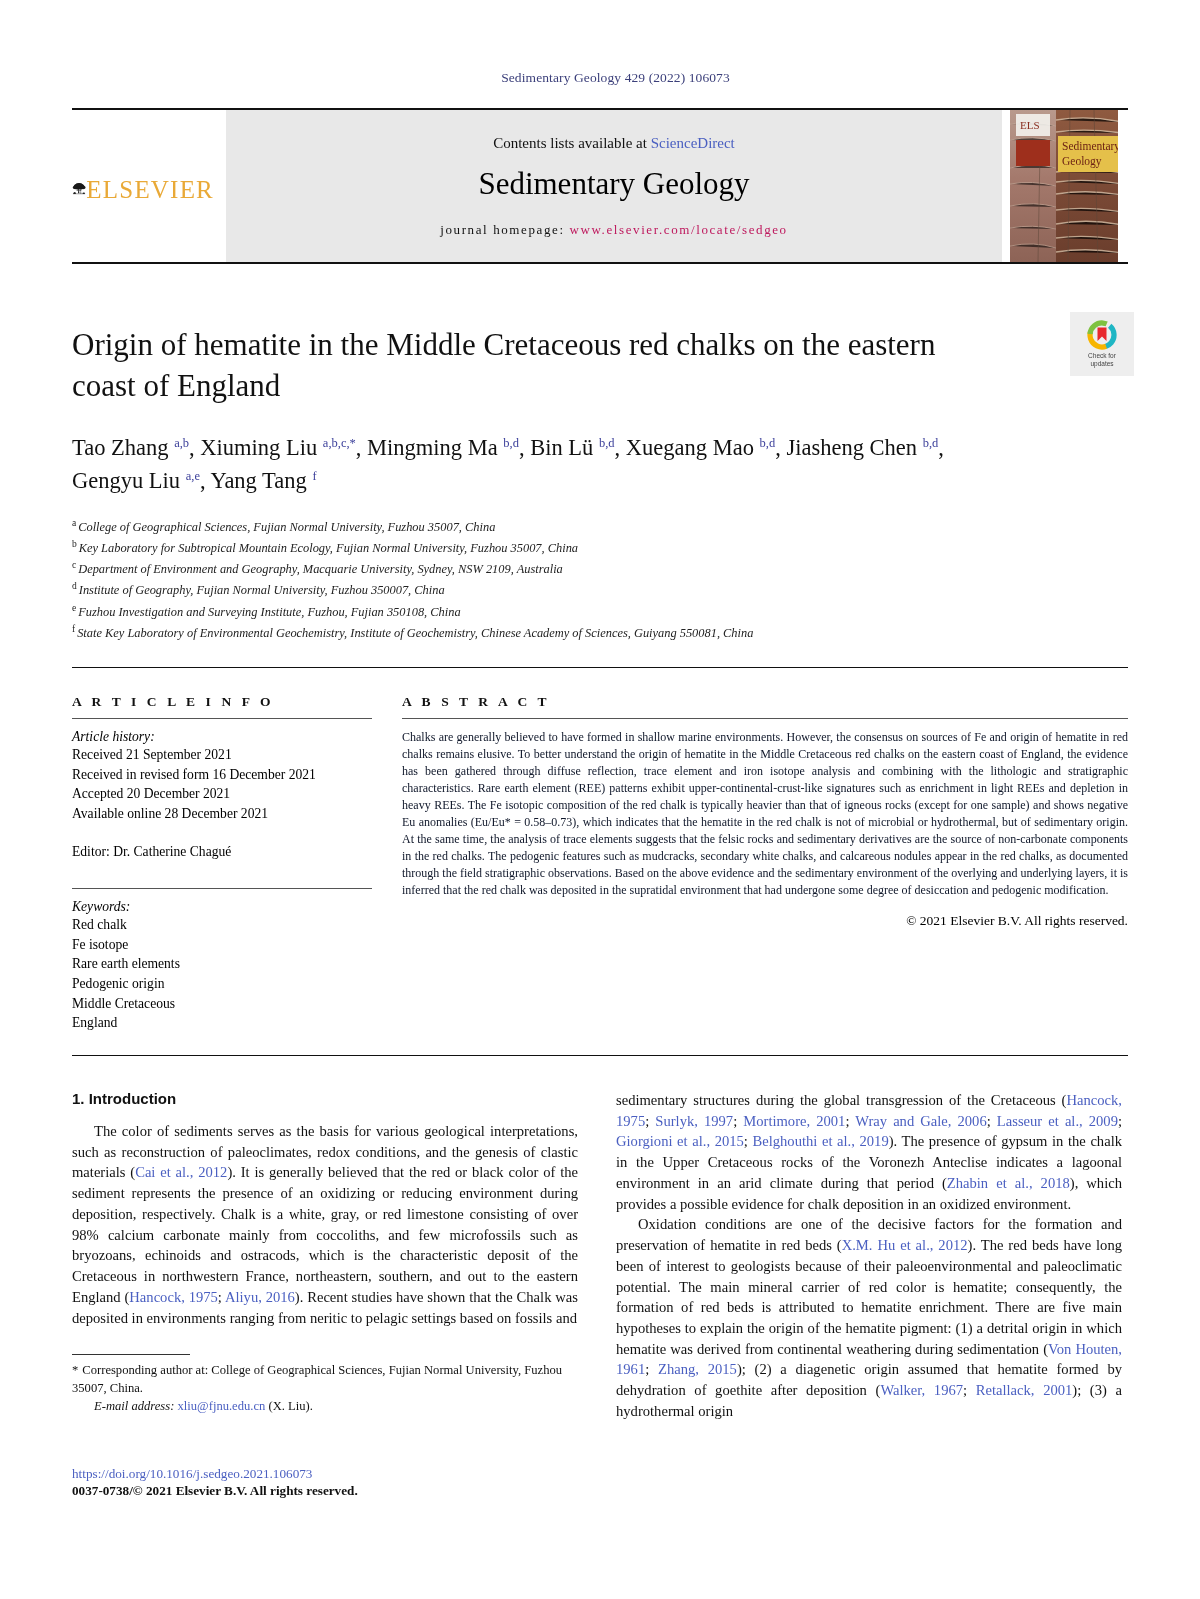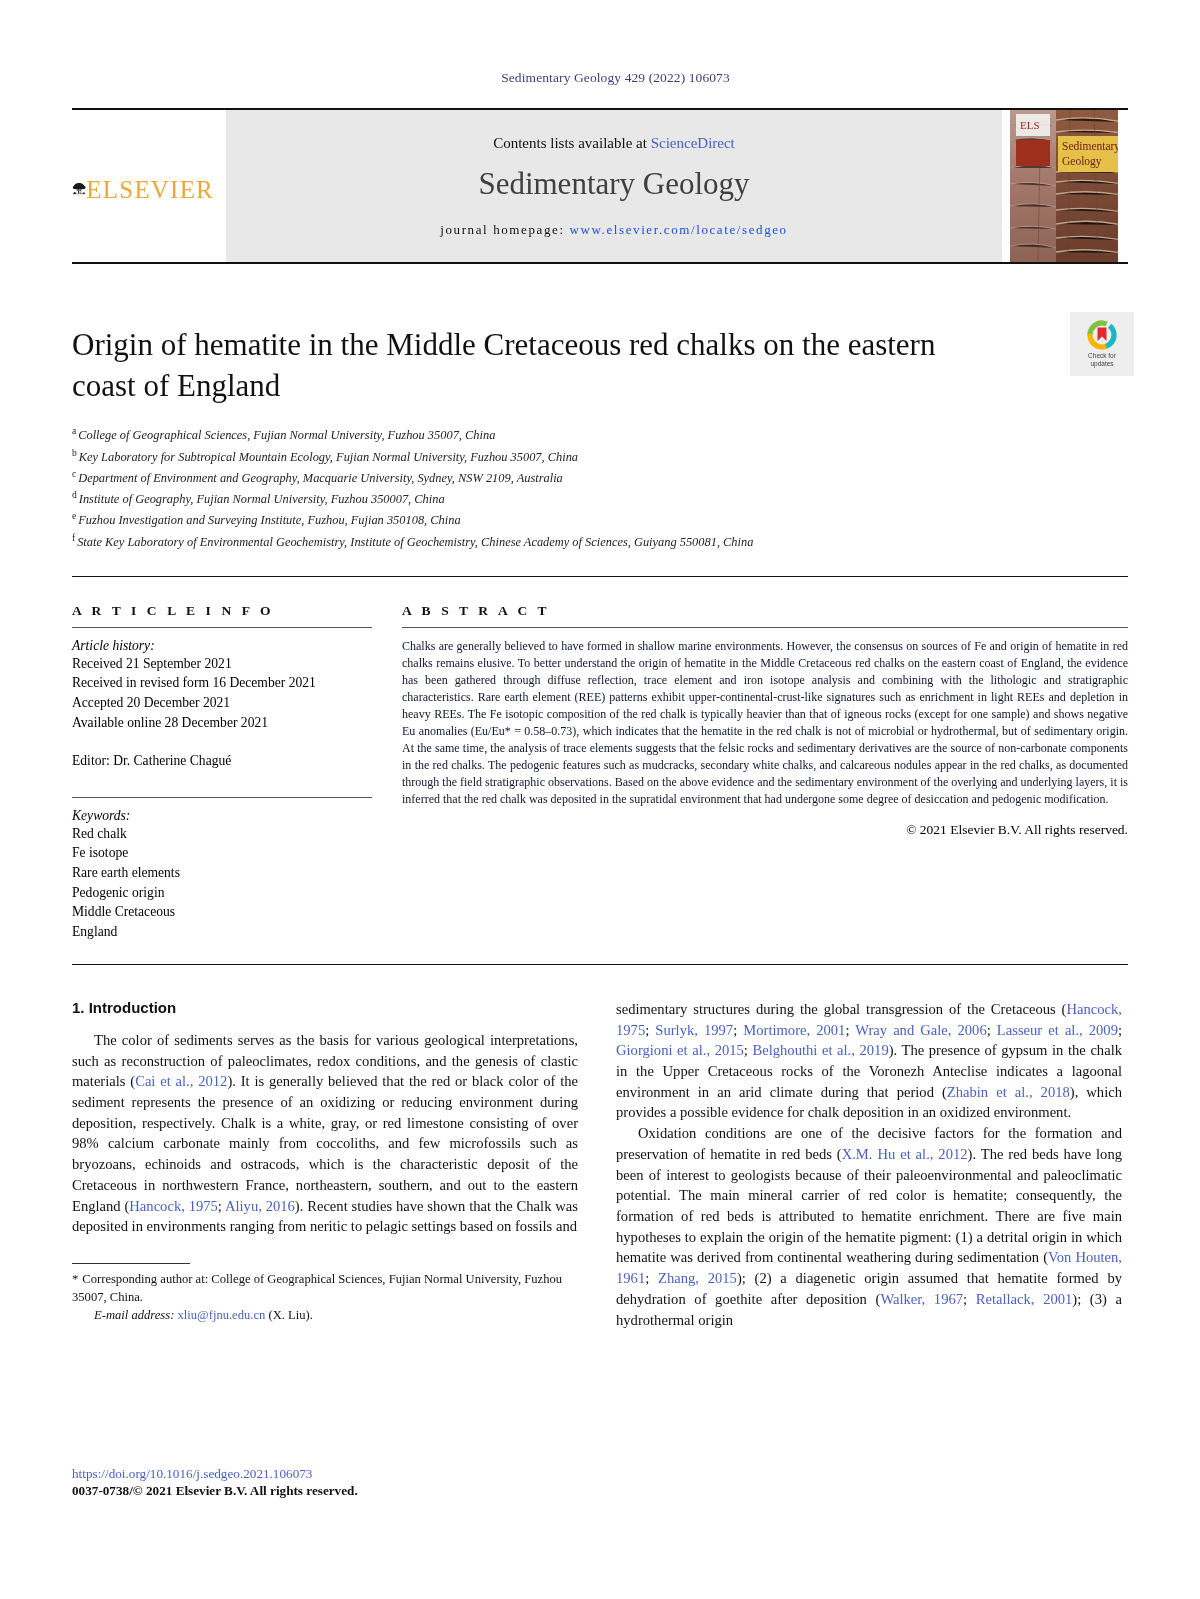--- a/index.html
+++ b/index.html
@@ -48,30 +48,30 @@
     background:#e8e8e8;
     display:flex; flex-direction:column;
     align-items:center; justify-content:center;
     margin-left:12px; margin-right:8px;
   }
   .contents-line { font-size:15px; color:#111; margin-top:4px; }
   .contents-line .sd { color:#4a5fc1; }
   .journal-name {
     font-size:31px;
     margin:14px 0 20px 0;
-    color:#404040;
+    color:#000000;
     font-family:"Liberation Serif", serif;
   }
   .homepage-line {
     font-size:13px;
     letter-spacing:1.6px;
     color:#111;
     margin-bottom:3px;
   }
-  .homepage-line .url { color:#1d4ed8; }
+  .homepage-line .url { color:#be185d; }
   .cover-cell { width:118px; flex:0 0 118px; }
   .cover-art {
     width:108px; height:152px;
     position:relative; overflow:hidden;
     background:#8a5a4a;
   }
 
   
   .title-block { margin:60px 72px 0 72px; position:relative; }
   h1.paper-title {
@@ -297,20 +297,21 @@
         <path d="M14 10 h12 v18 l-6 -6 l-6 6 z" fill="#e8272c"></path>
       </svg>
       <div class="cm-label">
         <span>Check for</span><br>
         <span>updates</span>
       </div>
     </div>
 
     <h1 class="paper-title">Origin of hematite in the Middle Cretaceous red chalks on the eastern coast of England</h1>
 
+    <div class="authors">Tao Zhang <sup>a,b</sup>, Xiuming Liu <sup>a,b,c,*</sup>, Mingming Ma <sup>b,d</sup>, Bin Lü <sup>b,d</sup>, Xuegang Mao <sup>b,d</sup>, Jiasheng Chen <sup>b,d</sup>, Gengyu Liu <sup>a,e</sup>, Yang Tang <sup>f</sup></div>
 
     <div class="affils">
         <div class="affil"><sup>a</sup>College of Geographical Sciences, Fujian Normal University, Fuzhou 35007, China</div>
         <div class="affil"><sup>b</sup>Key Laboratory for Subtropical Mountain Ecology, Fujian Normal University, Fuzhou 35007, China</div>
         <div class="affil"><sup>c</sup>Department of Environment and Geography, Macquarie University, Sydney, NSW 2109, Australia</div>
         <div class="affil"><sup>d</sup>Institute of Geography, Fujian Normal University, Fuzhou 350007, China</div>
         <div class="affil"><sup>e</sup>Fuzhou Investigation and Surveying Institute, Fuzhou, Fujian 350108, China</div>
         <div class="affil"><sup>f</sup>State Key Laboratory of Environmental Geochemistry, Institute of Geochemistry, Chinese Academy of Sciences, Guiyang 550081, China</div>
       </div>
   </div>

